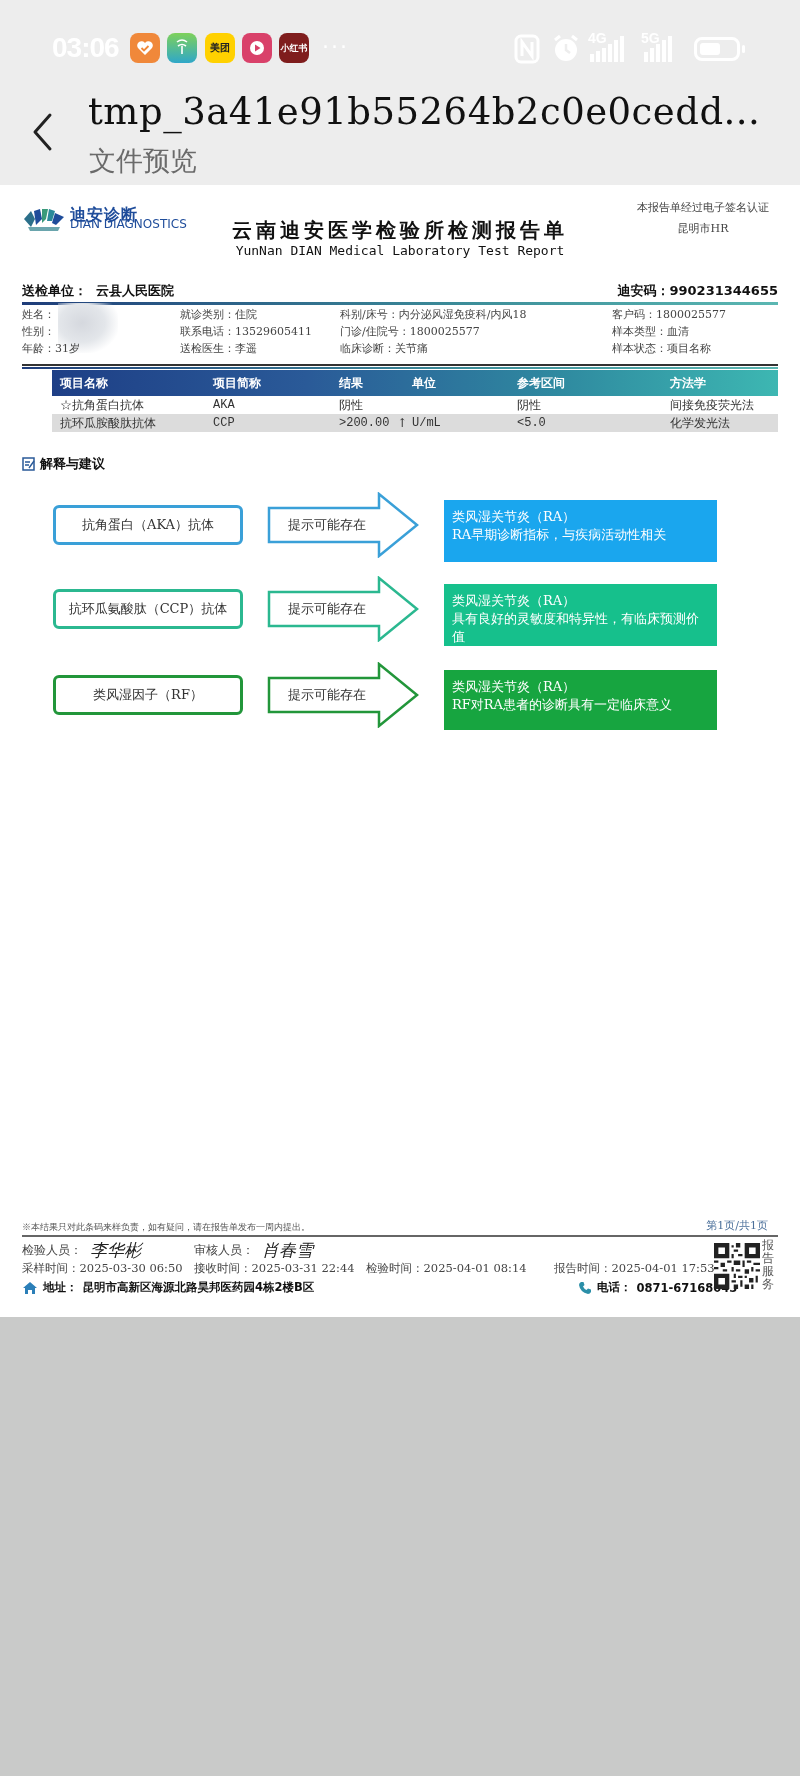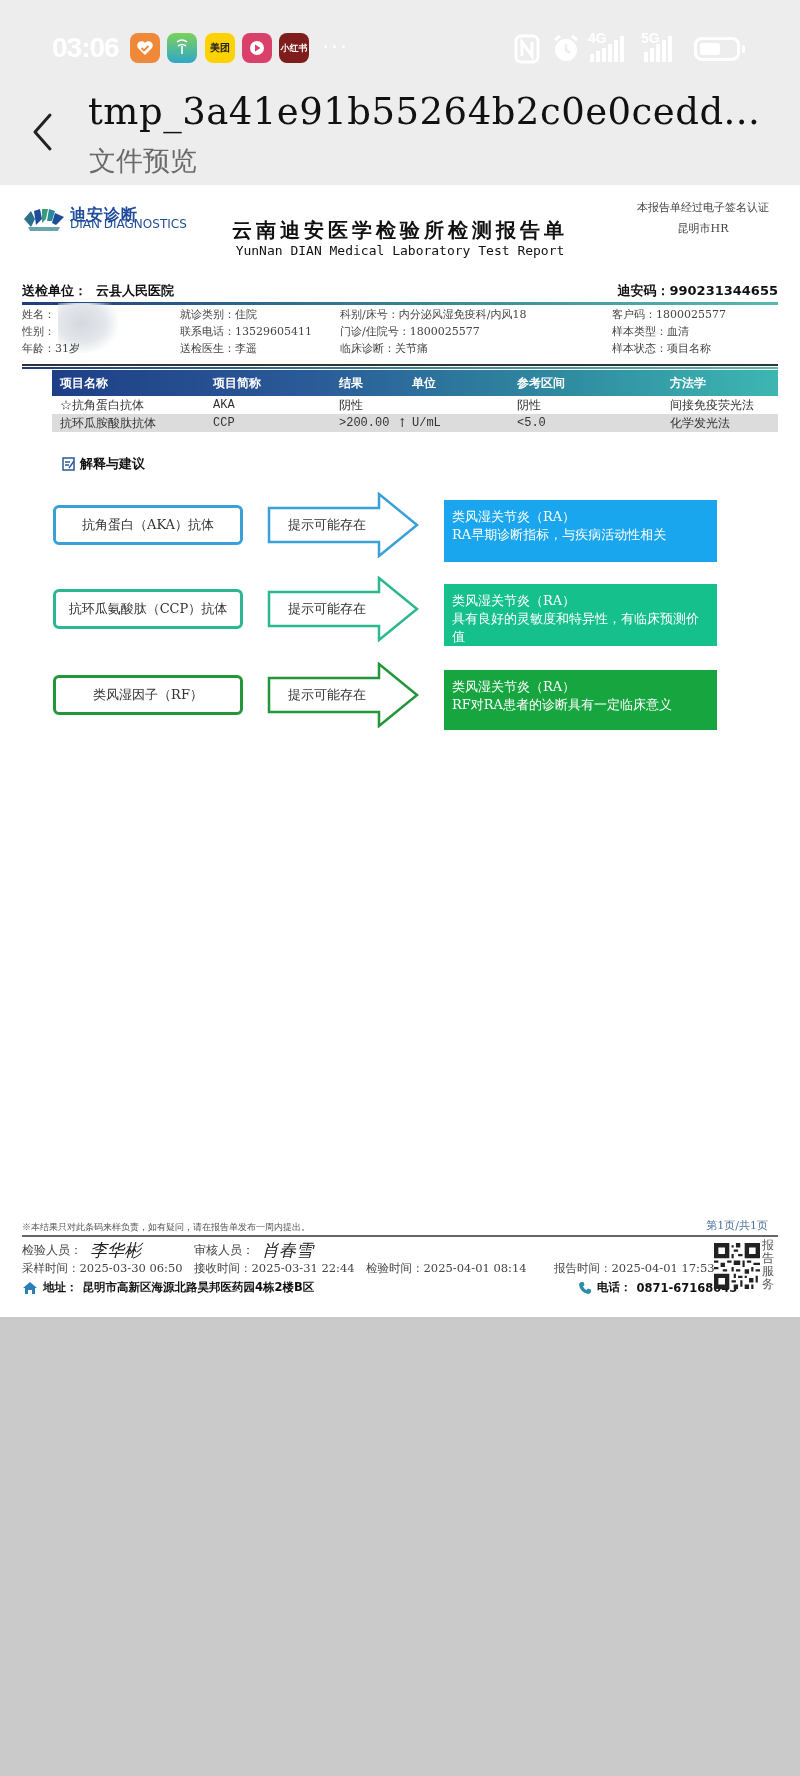--- a/index.html
+++ b/index.html
@@ -44,21 +44,21 @@
   .info .cell { position: absolute; white-space: nowrap; }
   .blur { position: absolute; left: 58px; top: 118px; width: 60px; height: 50px; background: radial-gradient(ellipse at 40% 40%, #d5d8de 0%, #e3e6ea 45%, rgba(255,255,255,0) 75%); }
 
   .tbl { position: absolute; left: 22px; right: 22px; top: 185px; margin-left: 30px; }
   .thead { height: 26px; background: linear-gradient(90deg, #1e3f86 0%, #2a5a98 35%, #2f8aa0 70%, #3db7b2 100%); color: #fff; font-family: "DejaVu Sans", sans-serif; font-weight: bold; font-size: 12px; position: relative; }
   .trow { height: 18px; position: relative; font-size: 12px; color: #333; }
   .trow.alt { background: #dcdcdc; }
   .tc { position: absolute; top: 0; line-height: 18px; white-space: nowrap; }
   .thead .tc { line-height: 26px; }
 
-  .sec-title { position: absolute; left: 22px; top: 270px; font-family: "DejaVu Sans", sans-serif; font-weight: bold; font-size: 13px; color: #111; display: flex; align-items: center; gap: 4px; margin-left: 40px; }
+  .sec-title { position: absolute; left: 22px; top: 270px; font-family: "DejaVu Sans", sans-serif; font-weight: bold; font-size: 13px; color: #111; display: flex; align-items: center; gap: 4px; }
 
   .flow { position: absolute; left: 0; width: 800px; height: 70px; }
   .fbox { position: absolute; left: 53px; width: 190px; height: 40px; border: 3px solid; border-radius: 6px; display: flex; align-items: center; justify-content: center; font-size: 13px; color: #333; background: #fff; }
   .farrow { position: absolute; left: 267px; top: 0; width: 152px; height: 66px; }
   .farrow-label { position: absolute; left: 267px; width: 120px; text-align: center; font-size: 13px; color: #333; }
   .fresult { position: absolute; left: 444px; width: 273px; color: #fff; font-size: 13px; line-height: 18px; padding: 8px 8px; }
 
   .footnote { position: absolute; left: 22px; top: 1016px; font-family: "DejaVu Sans", sans-serif; font-weight: bold; font-size: 11px; color: #111; white-space: nowrap; }
   .disclaimer { position: absolute; left: 22px; top: 1036px; font-size: 9px; color: #555; white-space: nowrap; }
   .pagenum { position: absolute; right: 32px; top: 1033px; font-size: 11px; color: #4a6f9a; }

